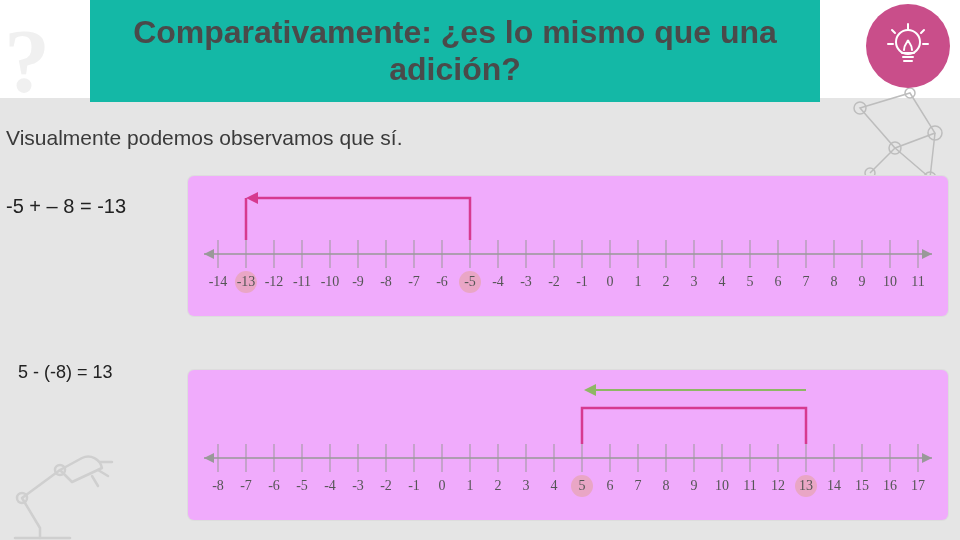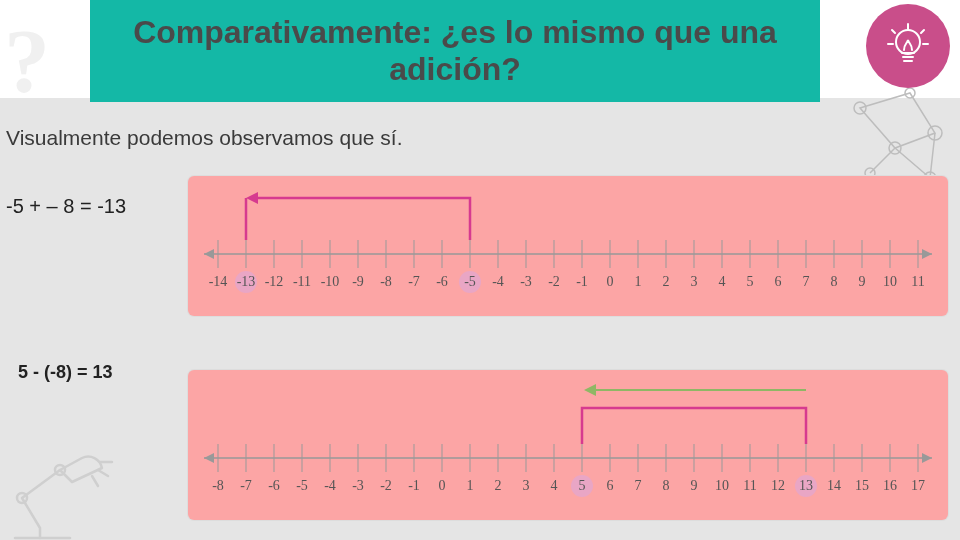--- a/index.html
+++ b/index.html
@@ -91,27 +91,27 @@
     left: 6px;
     font-size: 20px;
     color: #222;
     z-index: 2;
   }
   .eq2 {
     position: absolute;
     top: 362px;
     left: 18px;
     font-size: 18px;
-    font-weight: bold;
+    font-weight: normal;
     color: #222;
     z-index: 3;
   }
   .nl-box {
     position: absolute;
-    background: #fca5a5;
+    background: #f0abfc;
     border-radius: 6px;
     z-index: 2;
     box-shadow: 0 0 0 1px #ddd;
   }
   .nl1 { top: 176px; left: 188px; width: 760px; height: 140px; }
   .nl2 { top: 370px; left: 188px; width: 760px; height: 150px; }
 
   .nl-svg { width: 100%; height: 100%; }
   .tick-label {
     font-family: "Times New Roman", serif;

